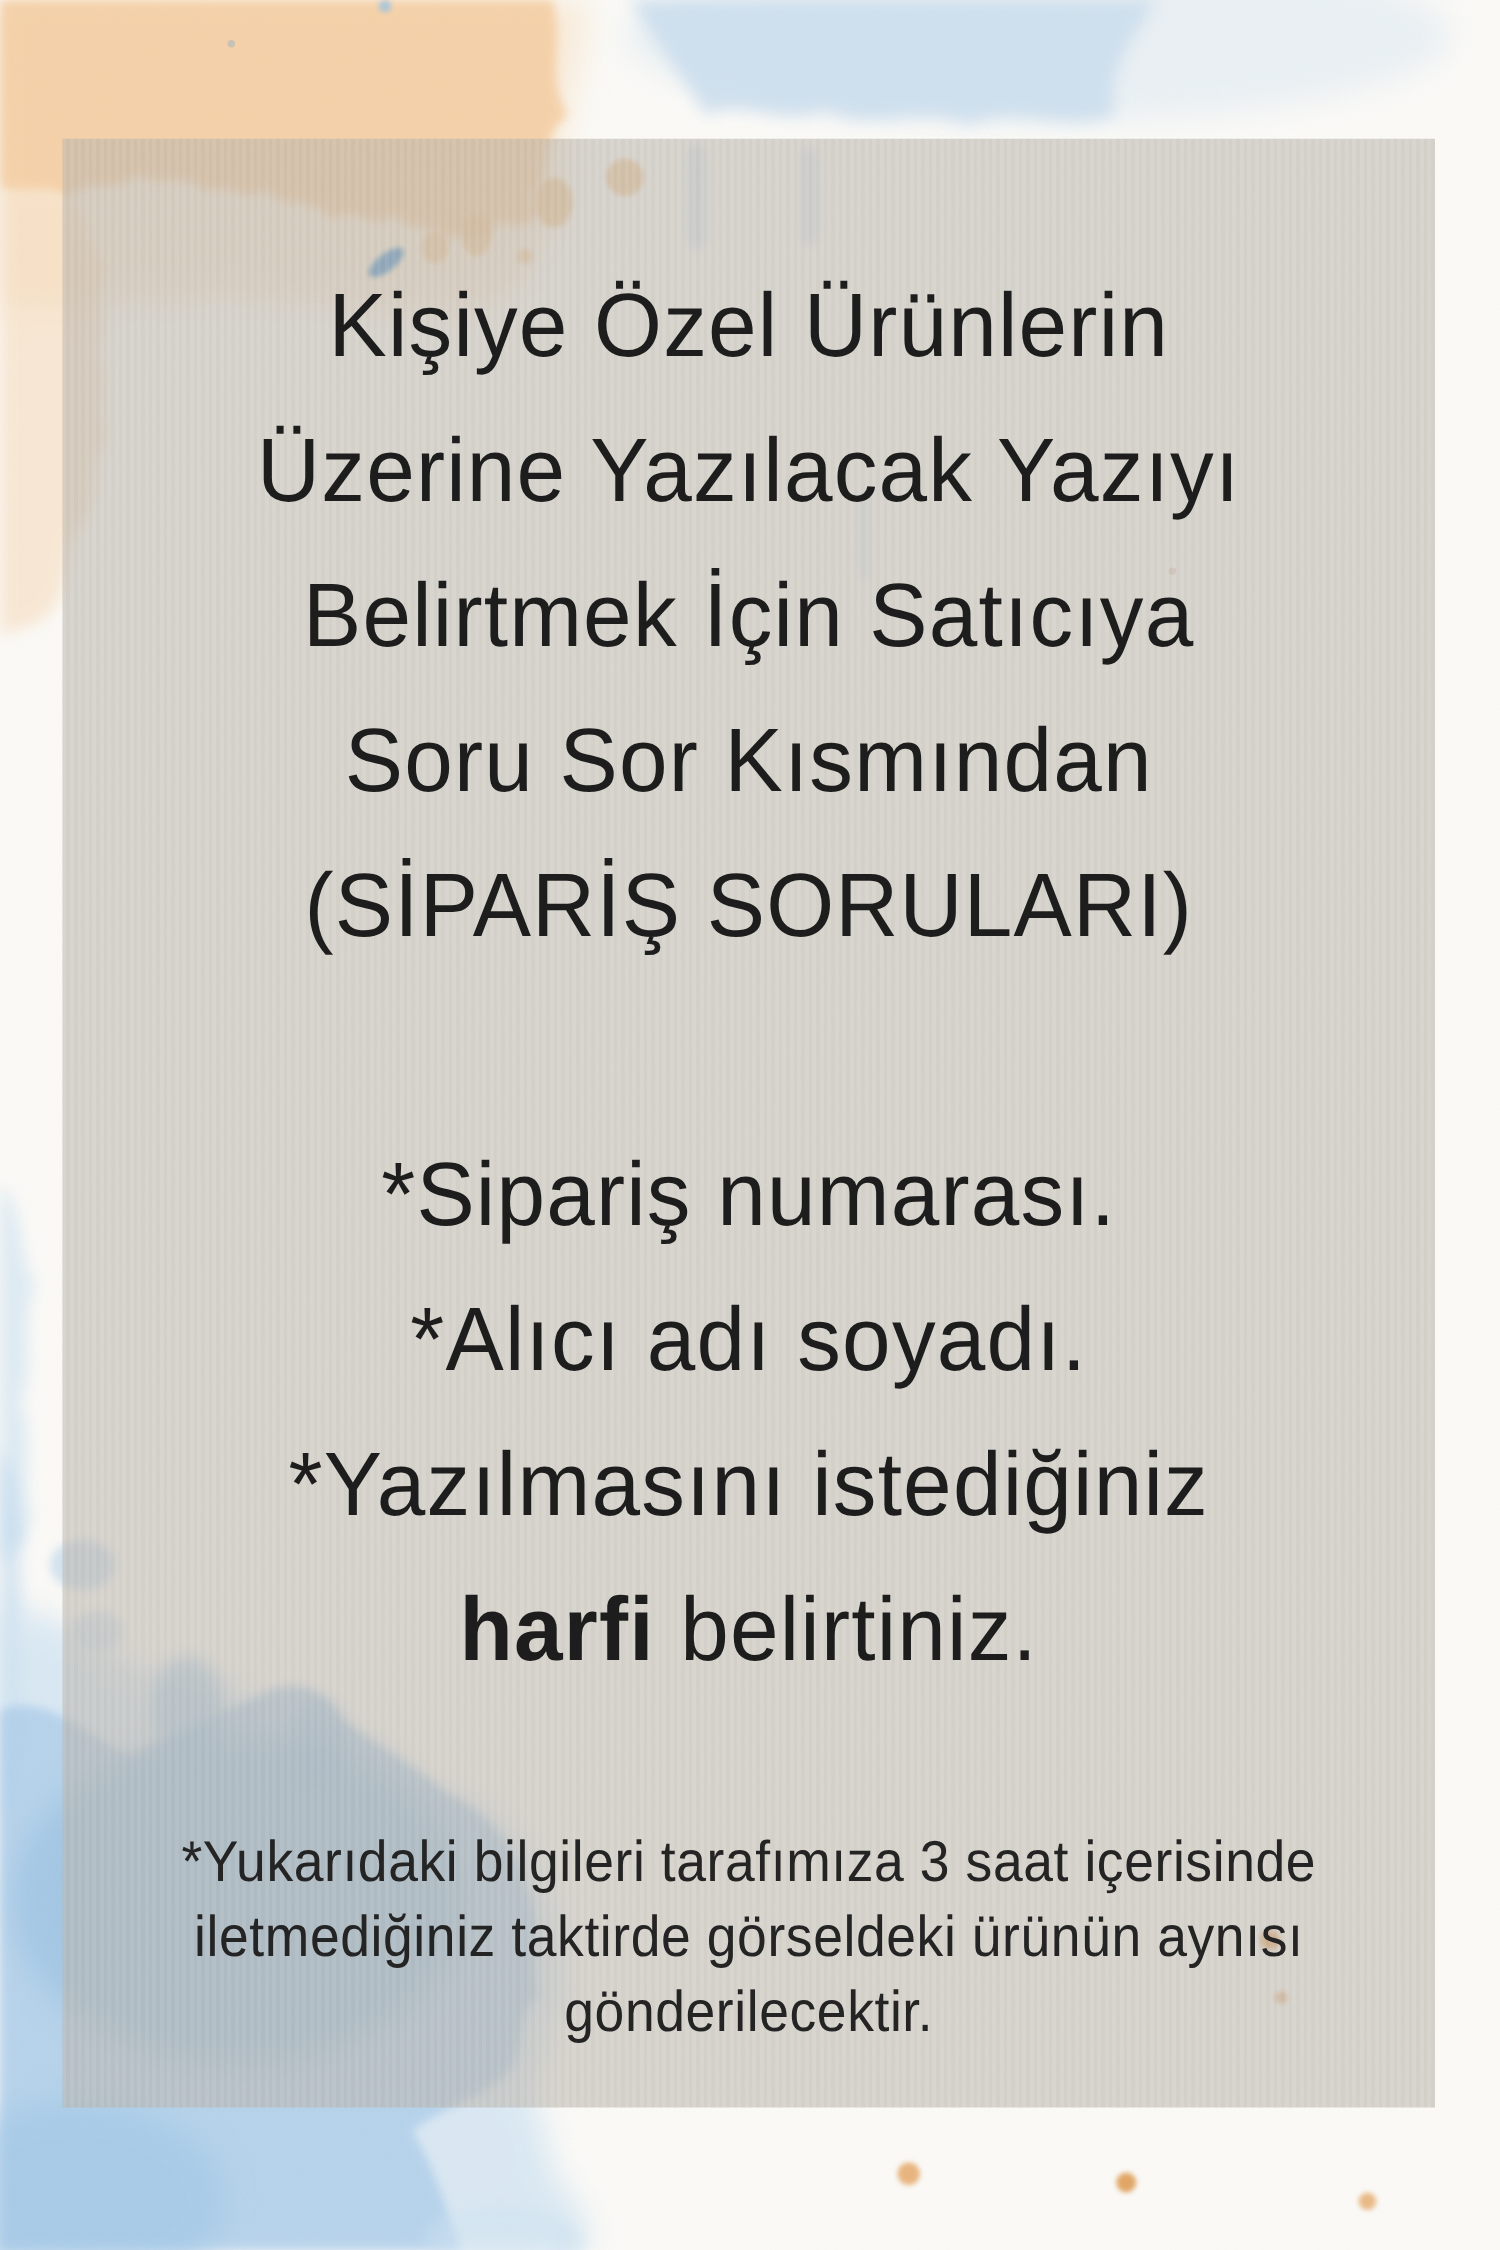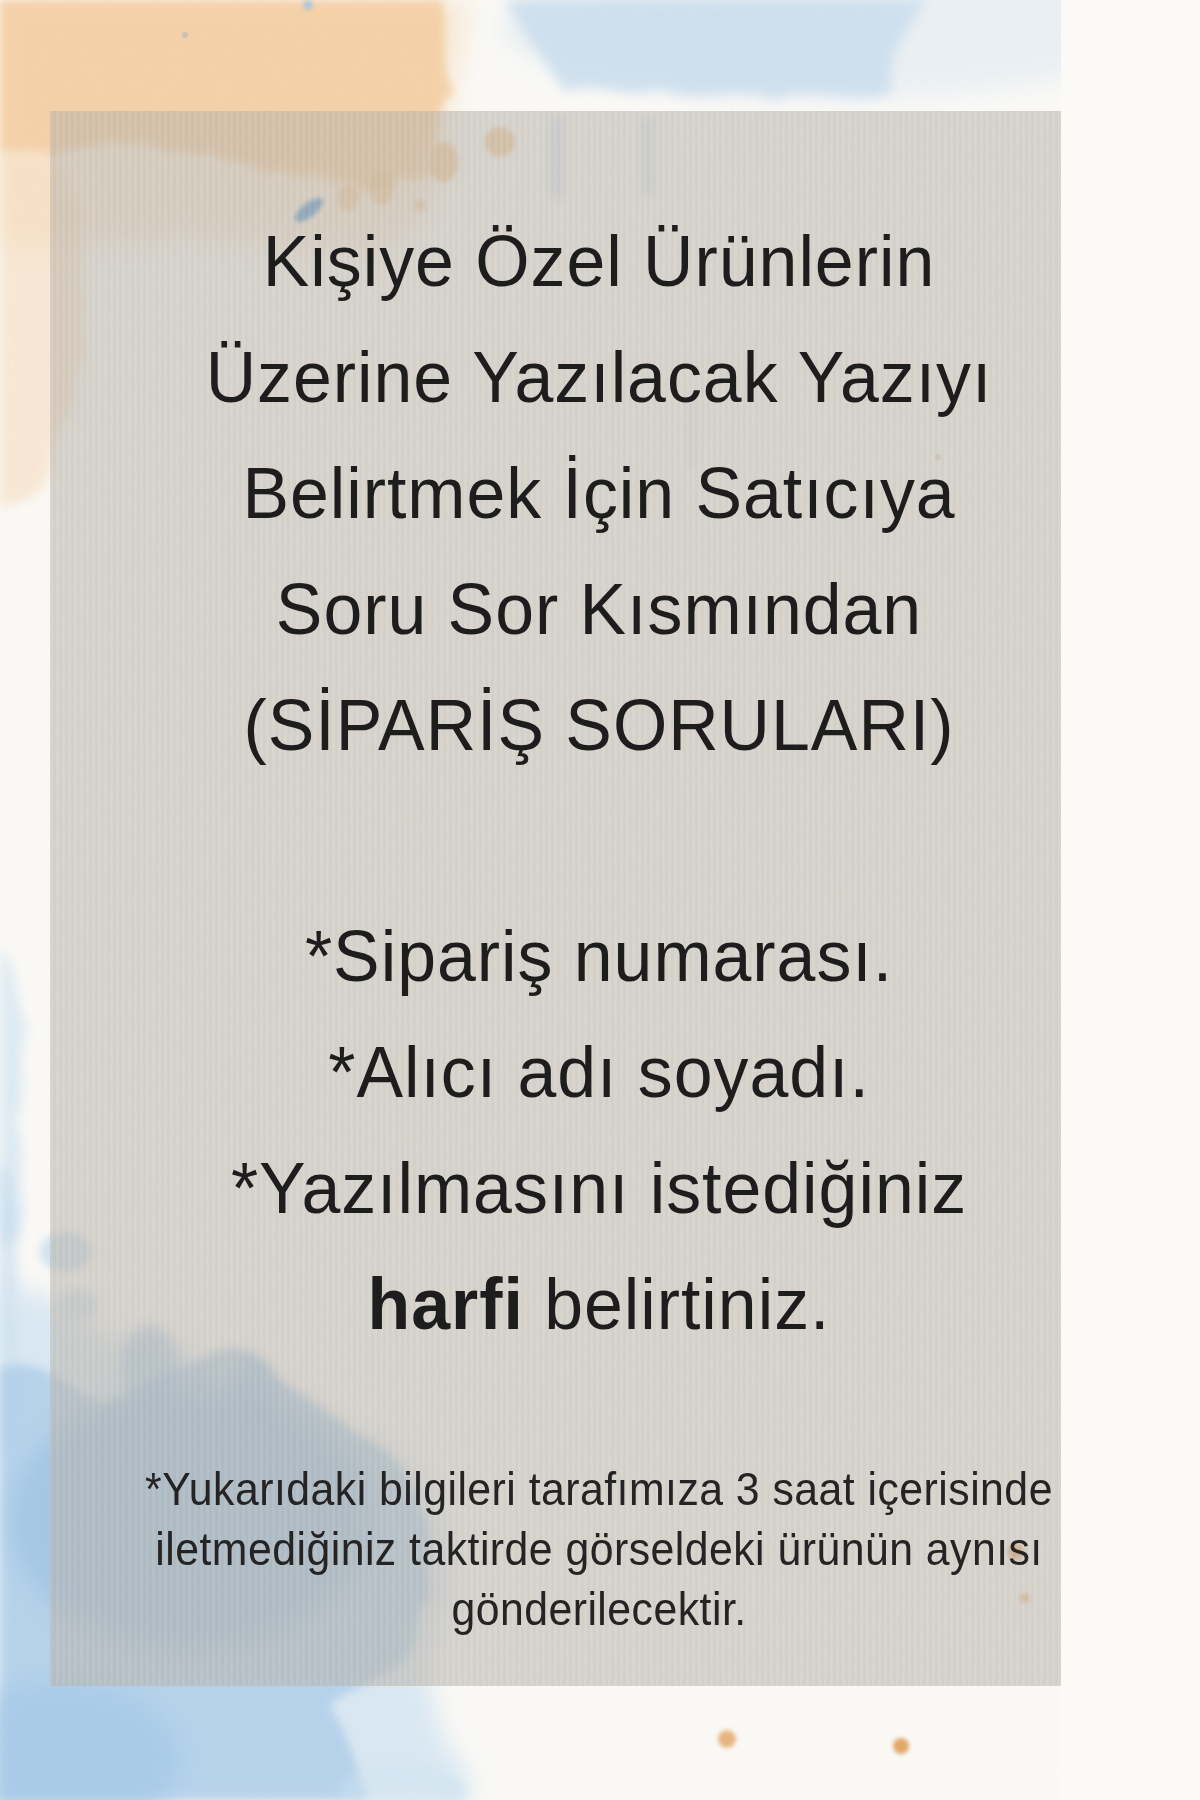--- a/index.html
+++ b/index.html
@@ -3,21 +3,21 @@
 <meta charset="utf-8">
 <style>
   html, body { margin: 0; padding: 0; }
   body {
     width: 1200px; height: 1800px;
     background: #fbfaf7;
     font-family: "Liberation Sans", "DejaVu Sans", sans-serif;
   }
   .page {
     position: relative;
-    width: 1061px; height: 1800px;
+    width: 1200px; height: 1800px;
     overflow: hidden;
     background: #fbfaf7;
   }
   svg.bg, svg.noise {
     position: absolute; left: 0; top: 0;
     width: 1200px; height: 1800px;
     display: block;
   }
   .card {
     position: absolute;

